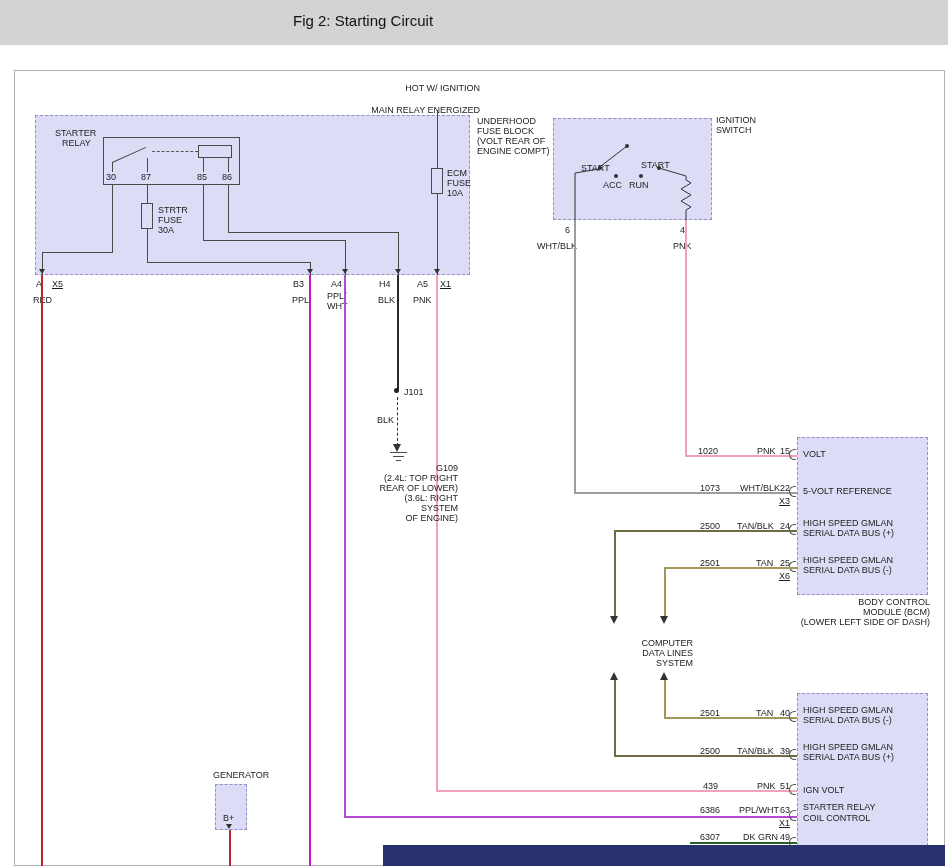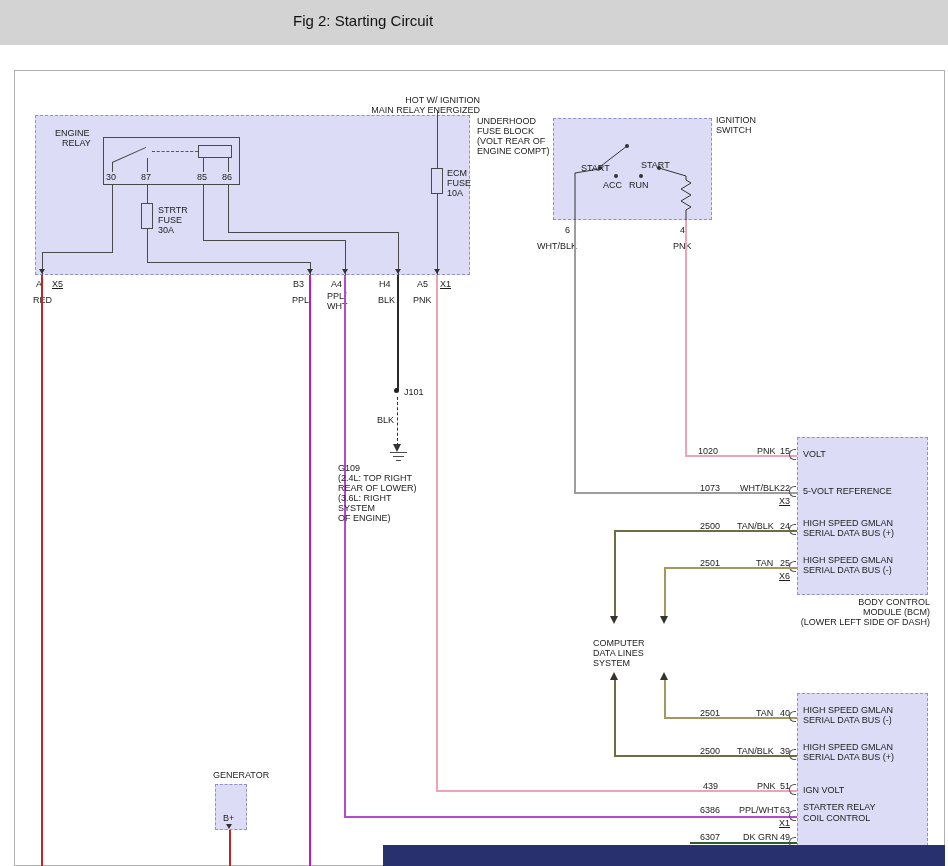--- a/index.html
+++ b/index.html
@@ -1,21 +1,21 @@
 <!DOCTYPE html>
 <html style="--red: #c42428; --pnk: #f0a3b6; --ppl: #c218c2; --ppl-wht: #b44ad2; --blk: #2b2b2b; --wht-blk: #9d9d9d; --tan: #a2985c; --tan-blk: #6f6c41; --dk-grn: #2c5f2c; --component-fill: #dcdcf6; --header-bg: #d3d3d3; --bottom-bar: #28316e;"><head>
 <meta charset="utf-8">
 <style>
   *{margin:0;padding:0;box-sizing:border-box}
   html,body{width:948px;height:866px}
   body{position:relative;background:#fff;font-family:"Liberation Sans",sans-serif;overflow:hidden}
   .lbl{position:absolute;font-size:9px;line-height:10px;color:#1c1c1c;white-space:nowrap}
   .u{text-decoration:underline}
   .r{text-align:right}
-  .c{text-align:left}
+  .c{text-align:right}
   .ln{position:absolute;background:#4a4a4a}
   .red{background:var(--red)} .pnk{background:var(--pnk)} .ppl{background:var(--ppl)}
   .pplw{background:var(--ppl-wht)} .blk{background:var(--blk)} .gry{background:var(--wht-blk)}
   .tan{background:var(--tan)} .tanb{background:var(--tan-blk)} .dkg{background:var(--dk-grn)}
   .cbox{position:absolute;background:var(--component-fill);border:1px dashed #9191c9}
   .sbox{position:absolute;border:1px solid #4a4a4a;background:transparent}
   .dshv{position:absolute;width:0;border-left:1px dashed #333;background:none}
   .dshh{position:absolute;height:0;border-top:1px dashed #555;background:none}
   .td{position:absolute;width:0;height:0;border-left:3px solid transparent;border-right:3px solid transparent;border-top:5px solid #333}
   .arrd{position:absolute;width:0;height:0;border-left:4px solid transparent;border-right:4px solid transparent;border-top:8px solid #333}
@@ -30,29 +30,29 @@
 </head>
 <body>
 
 <div class="header">
   <div class="title">Fig 2: Starting Circuit</div>
 </div>
 
 <div class="frame"></div>
 
 <div class="cbox" style="left:35px;top:115px;width:435px;height:160px"></div>
-<div class="lbl r" style="left:330px;top:95px;width:150px">HOT W/ IGNITION</div>
+<div class="lbl r" style="left:330px;top:83px;width:150px">HOT W/ IGNITION</div>
 <div class="lbl r" style="left:330px;top:105px;width:150px">MAIN RELAY ENERGIZED</div>
 <div class="lbl" style="left:477px;top:116px">UNDERHOOD</div>
 <div class="lbl" style="left:477px;top:126px">FUSE BLOCK</div>
 <div class="lbl" style="left:477px;top:136px">(VOLT REAR OF</div>
 <div class="lbl" style="left:477px;top:146px">ENGINE COMPT)</div>
 
 <div class="sbox" style="left:103px;top:137px;width:137px;height:48px"></div>
-<div class="lbl" style="left:55px;top:128px">ENGINE</div>
+<div class="lbl" style="left:55px;top:128px">STARTER</div>
 <div class="lbl" style="left:62px;top:138px">RELAY</div>
 <div class="ln" style="left:112px;top:162px;width:1px;height:10px"></div>
 <div class="ln" style="left:112px;top:162px;width:37px;height:1px;transform:rotate(-24deg);transform-origin:0 0"></div>
 <div class="ln" style="left:147px;top:158px;width:1px;height:14px"></div>
 <div class="dshh" style="left:152px;top:151px;width:46px"></div>
 <div class="sbox" style="left:198px;top:145px;width:34px;height:13px"></div>
 <div class="ln" style="left:203px;top:158px;width:1px;height:14px"></div>
 <div class="ln" style="left:228px;top:158px;width:1px;height:14px"></div>
 <div class="lbl" style="left:106px;top:172px">30</div>
 <div class="lbl" style="left:141px;top:172px">87</div>

